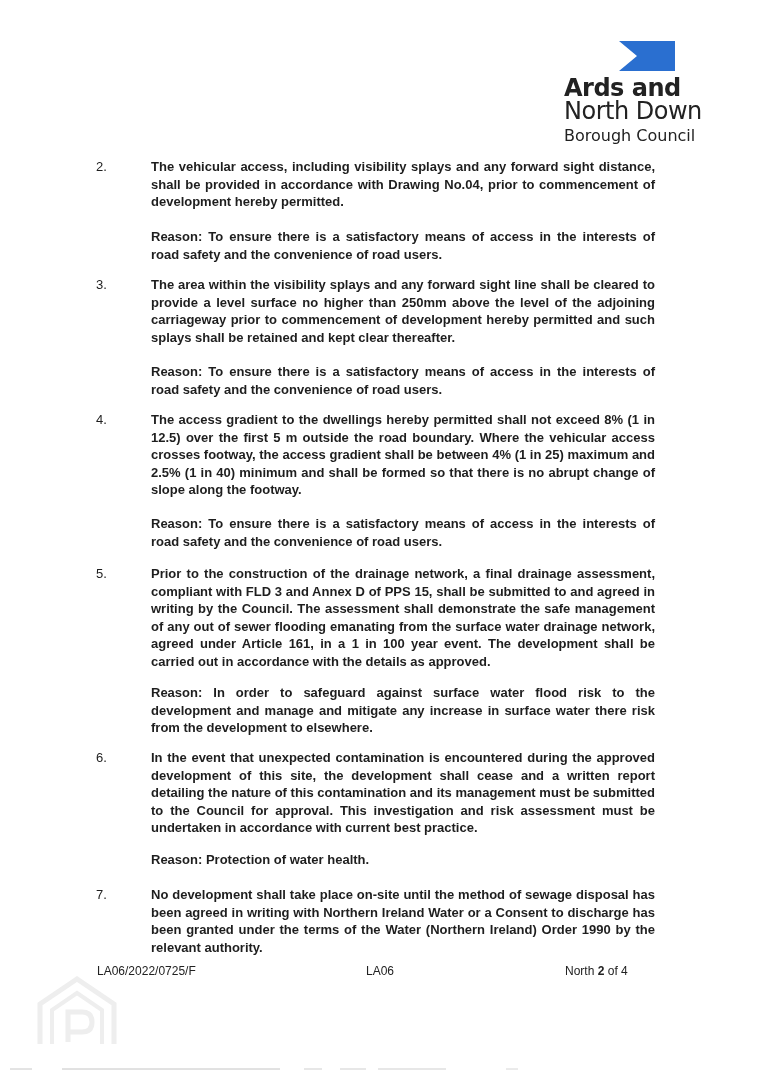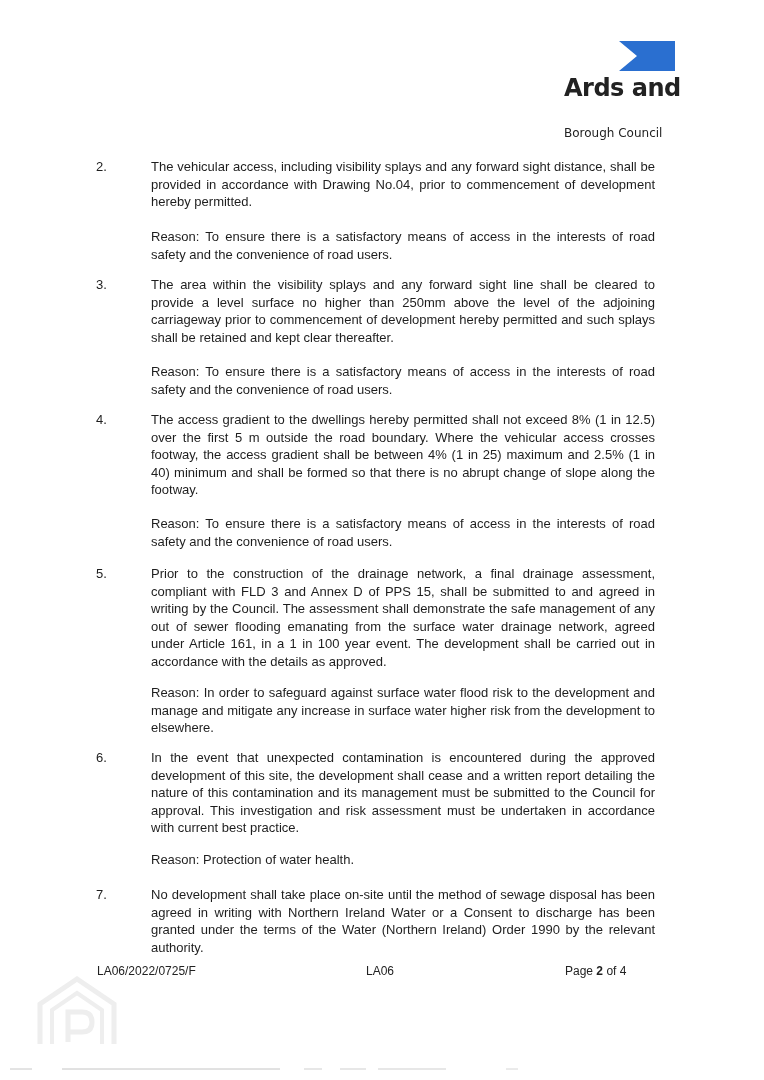--- a/index.html
+++ b/index.html
@@ -7,46 +7,48 @@
     width: 764px; height: 1080px; overflow: hidden;
     background: #ffffff; position: relative;
     font-family: "Liberation Sans", sans-serif;
     color: #1e1e1e;
   }
   .logo { position: absolute; left: 563px; top: 40px; width: 160px; height: 115px; }
   .logo-flag { position: absolute; left: 56px; top: 1px; width: 56px; height: 30px; }
   .logo-line { position: absolute; left: 1px; color: #222; font-family: "DejaVu Sans", sans-serif; white-space: nowrap; letter-spacing: -0.5px; }
   .logo-l1 { top: 34px; font-size: 24px; font-weight: bold; }
   .logo-l2 { top: 57px; font-size: 24px; }
-  .logo-l3 { top: 86px; font-size: 12px; letter-spacing: 0; }
+  .logo-l3 { top: 86px; font-size: 16px; letter-spacing: 0; }
 
   .doc { position: absolute; left: 0; top: 0; width: 764px; }
   .item { position: absolute; left: 0; width: 764px; }
   .num { position: absolute; left: 96px; font-size: 13px; line-height: 17.5px; }
   .para {
     position: absolute; left: 151px; width: 504px;
     font-size: 13px; line-height: 17.5px; text-align: justify;
     margin: 0;
+    font-weight: bold;
   }
   .footer { position: absolute; top: 964px; font-size: 12px; font-family: "Liberation Sans", sans-serif; color: #222; }
   .f-left { left: 97px; }
   .f-mid { left: 366px; }
   .f-right { left: 565px; }
   .f-right b { font-weight: bold; }
   .watermark { position: absolute; left: 36px; top: 976px; width: 82px; height: 70px; }
   .scanline { position: absolute; top: 1068px; left: 6px; width: 752px; height: 2px; }
 </style>
 </head>
 <body>
 
 <div class="logo">
   <svg class="logo-flag" viewBox="0 0 56 30">
     <polygon points="0,0 56,0 56,30 0,30 18,15" fill="#2a6fd0"></polygon>
   </svg>
   <div class="logo-line logo-l1">Ards and</div>
+  <div class="logo-line logo-l2">North Down</div>
   <div class="logo-line logo-l3">Borough Council</div>
 </div>
 
 <div class="doc">
 
   <div class="item" style="top:158px">
     <span class="num">2.</span>
     <p class="para">The vehicular access, including visibility splays and any forward sight distance, shall be provided in accordance with Drawing No.04, prior to commencement of development hereby permitted.</p>
     <p class="para" style="top:70px">Reason: To ensure there is a satisfactory means of access in the interests of road safety and the convenience of road users.</p>
   </div>
@@ -59,38 +61,38 @@
 
   <div class="item" style="top:411px">
     <span class="num">4.</span>
     <p class="para">The access gradient to the dwellings hereby permitted shall not exceed 8% (1 in 12.5) over the first 5 m outside the road boundary.  Where the vehicular access crosses footway, the access gradient shall be between 4% (1 in 25) maximum and 2.5% (1 in 40) minimum and shall be formed so that there is no abrupt change of slope along the footway.</p>
     <p class="para" style="top:104px">Reason: To ensure there is a satisfactory means of access in the interests of road safety and the convenience of road users.</p>
   </div>
 
   <div class="item" style="top:565px">
     <span class="num">5.</span>
     <p class="para">Prior to the construction of the drainage network, a final drainage assessment, compliant with FLD 3 and Annex D of PPS 15, shall be submitted to and agreed in writing by the Council. The assessment shall demonstrate the safe management of any out of sewer flooding emanating from the surface water drainage network, agreed under Article 161, in a 1 in 100 year event. The development shall be carried out in accordance with the details as approved.</p>
-    <p class="para" style="top:119px">Reason: In order to safeguard against surface water flood risk to the development and manage and mitigate any increase in surface water higher risk from the development to elsewhere.</p>
+    <p class="para" style="top:119px">Reason: In order to safeguard against surface water flood risk to the development and manage and mitigate any increase in surface water there risk from the development to elsewhere.</p>
   </div>
 
   <div class="item" style="top:749px">
     <span class="num">6.</span>
     <p class="para">In the event that unexpected contamination is encountered during the approved development of this site, the development shall cease and a written report detailing the nature of this contamination and its management must be submitted to the Council for approval.  This investigation and risk assessment must be undertaken in accordance with current best practice.</p>
     <p class="para" style="top:102px">Reason: Protection of water health.</p>
   </div>
 
   <div class="item" style="top:886px">
     <span class="num">7.</span>
     <p class="para">No development shall take place on-site until the method of sewage disposal has been agreed in writing with Northern Ireland Water or a Consent to discharge has been granted under the terms of the Water (Northern Ireland) Order 1990 by the relevant authority.</p>
   </div>
 </div>
 
 <div class="footer f-left">LA06/2022/0725/F</div>
 <div class="footer f-mid">LA06</div>
-<div class="footer f-right"><span>Page </span><b>2</b><span> of </span><span>4</span></div>
+<div class="footer f-right"><span>North </span><b>2</b><span> of </span><span>4</span></div>
 
 <svg class="watermark" viewBox="0 0 82 70">
   <path d="M4,68 L4,28 L41,3 L78,28 L78,68" fill="none" stroke="#eeeeee" stroke-width="5"></path>
   <path d="M16,68 L16,34 L41,17 L66,34 L66,68" fill="none" stroke="#eeeeee" stroke-width="4"></path>
   <path d="M32,66 L32,36 L46,36 Q56,36 56,46 Q56,56 46,56 L32,56" fill="none" stroke="#eeeeee" stroke-width="5"></path>
 </svg>
 
 <svg class="scanline" viewBox="0 0 752 2" preserveAspectRatio="none">
   <line x1="4" y1="1" x2="26" y2="1" stroke="#c8c8c8" stroke-width="1"></line>
   <line x1="56" y1="1" x2="274" y2="1" stroke="#c4c4c4" stroke-width="1"></line>

